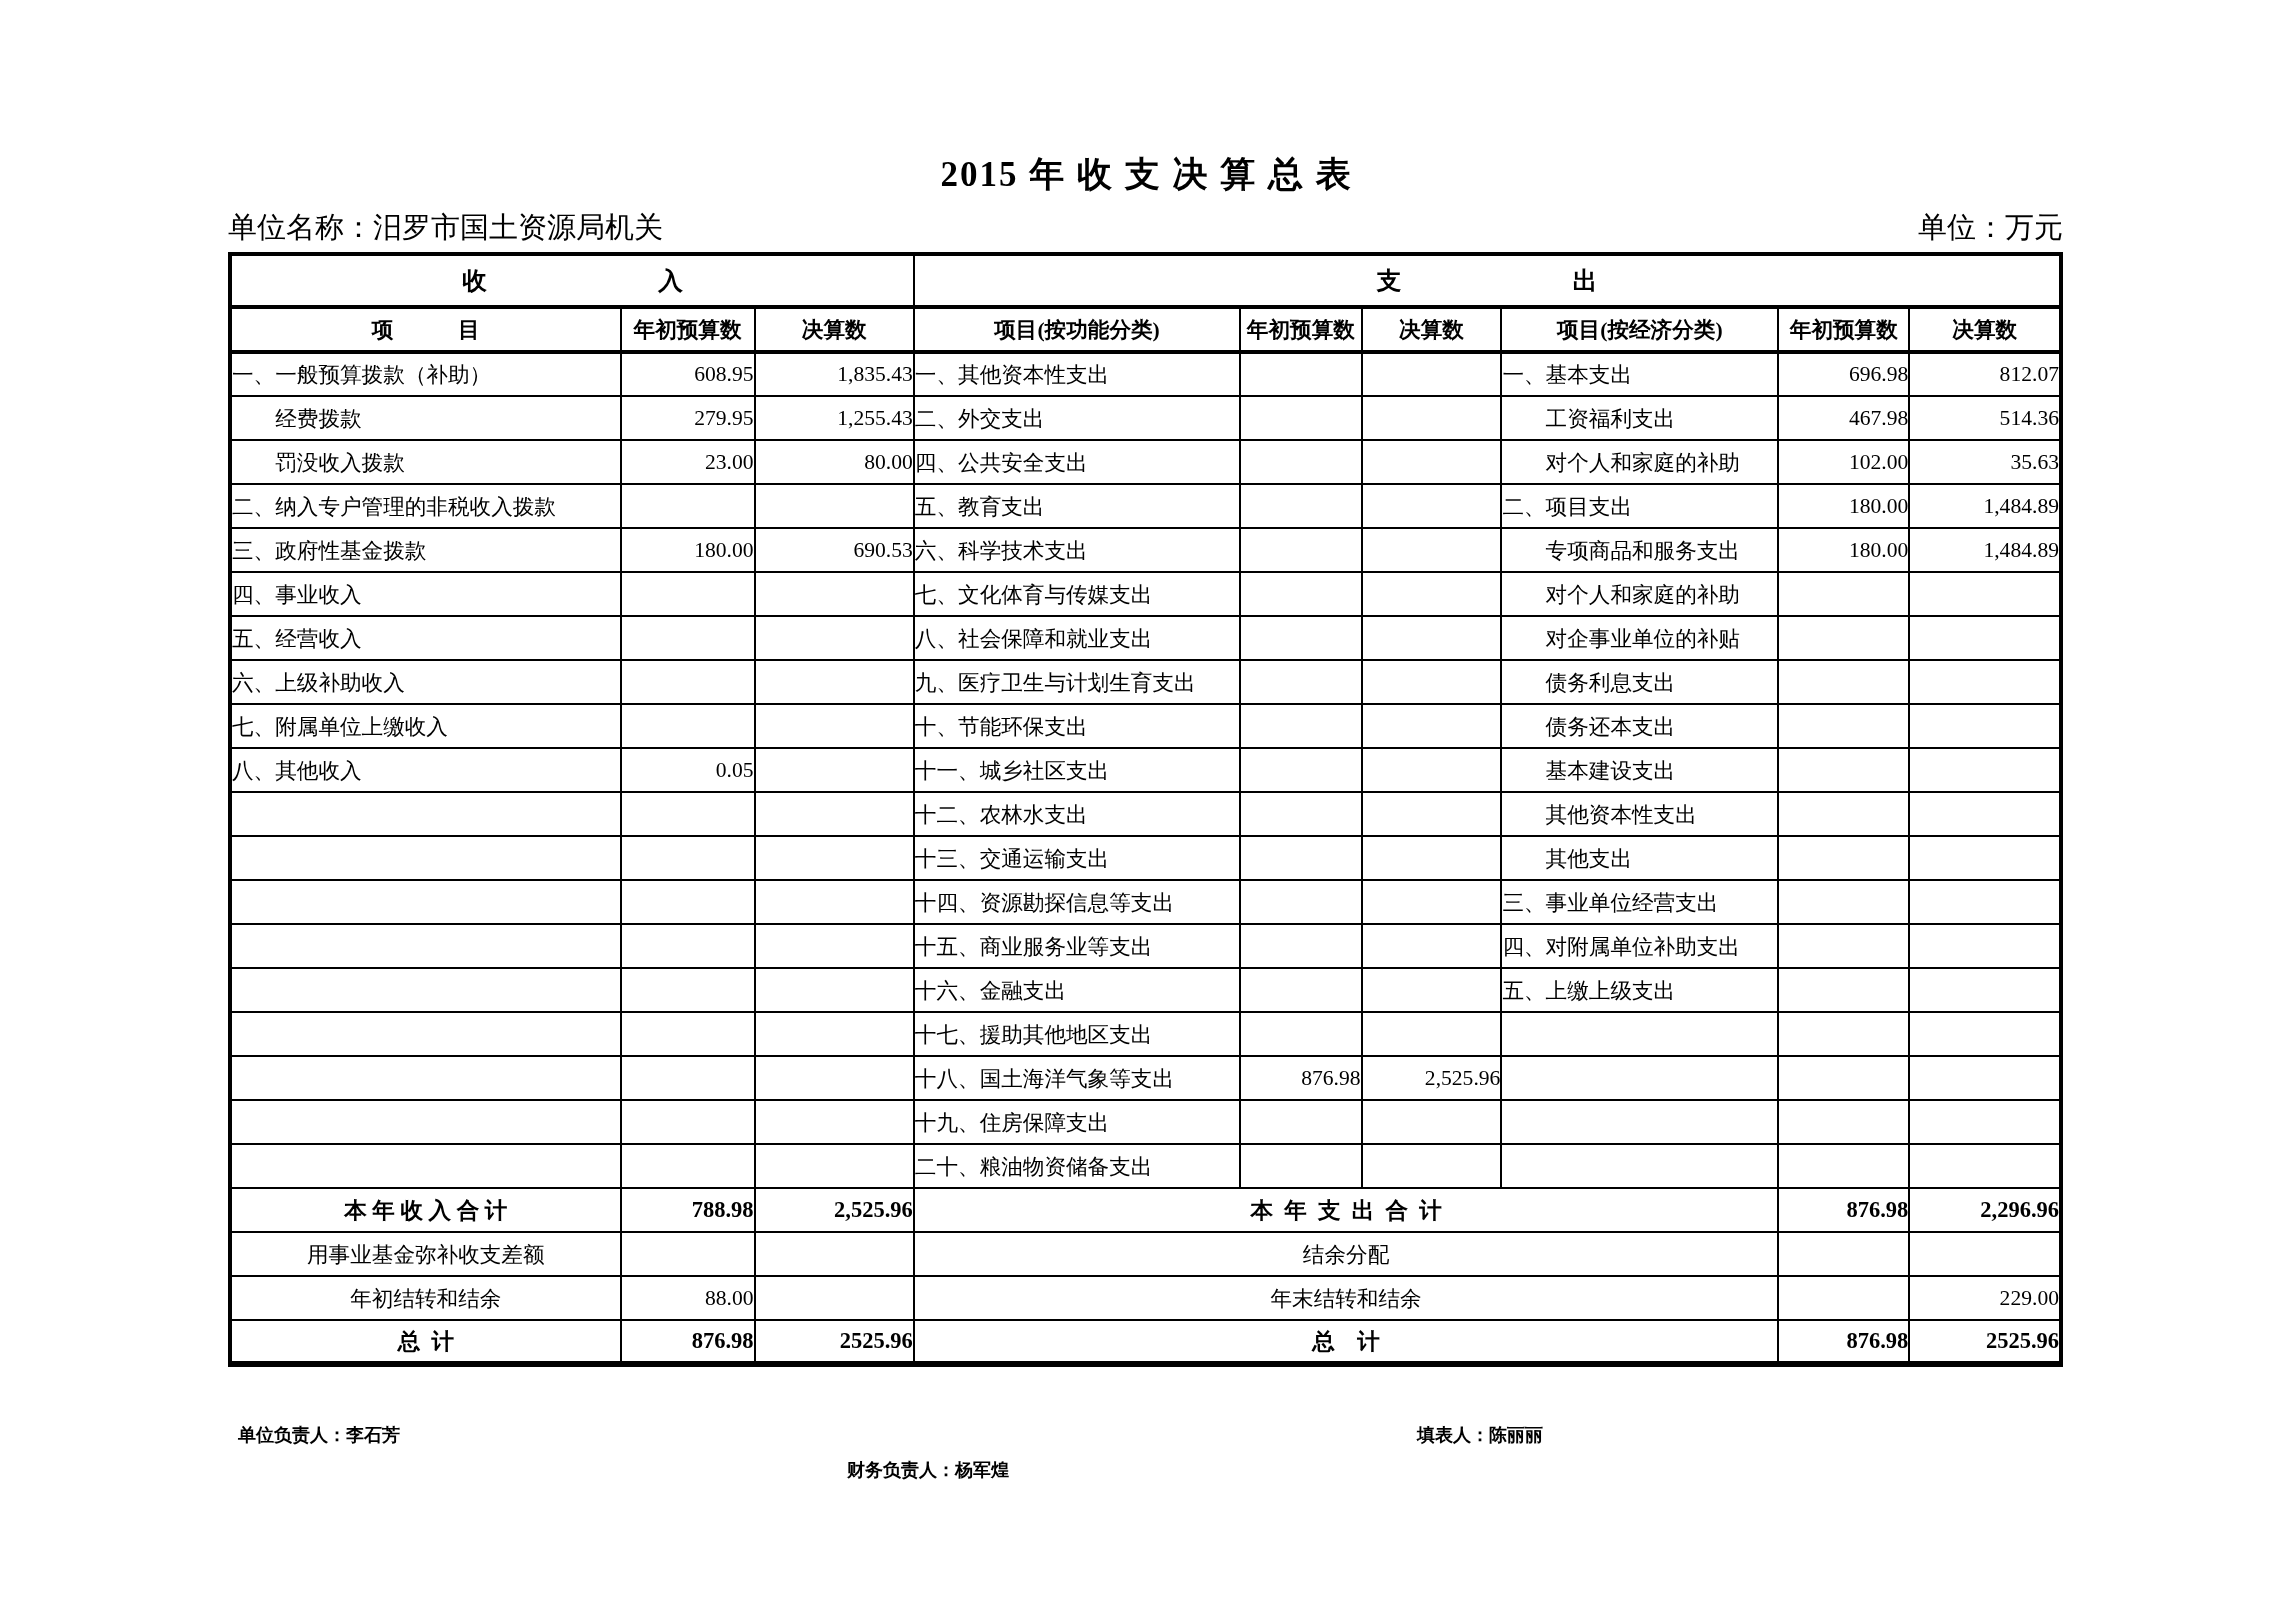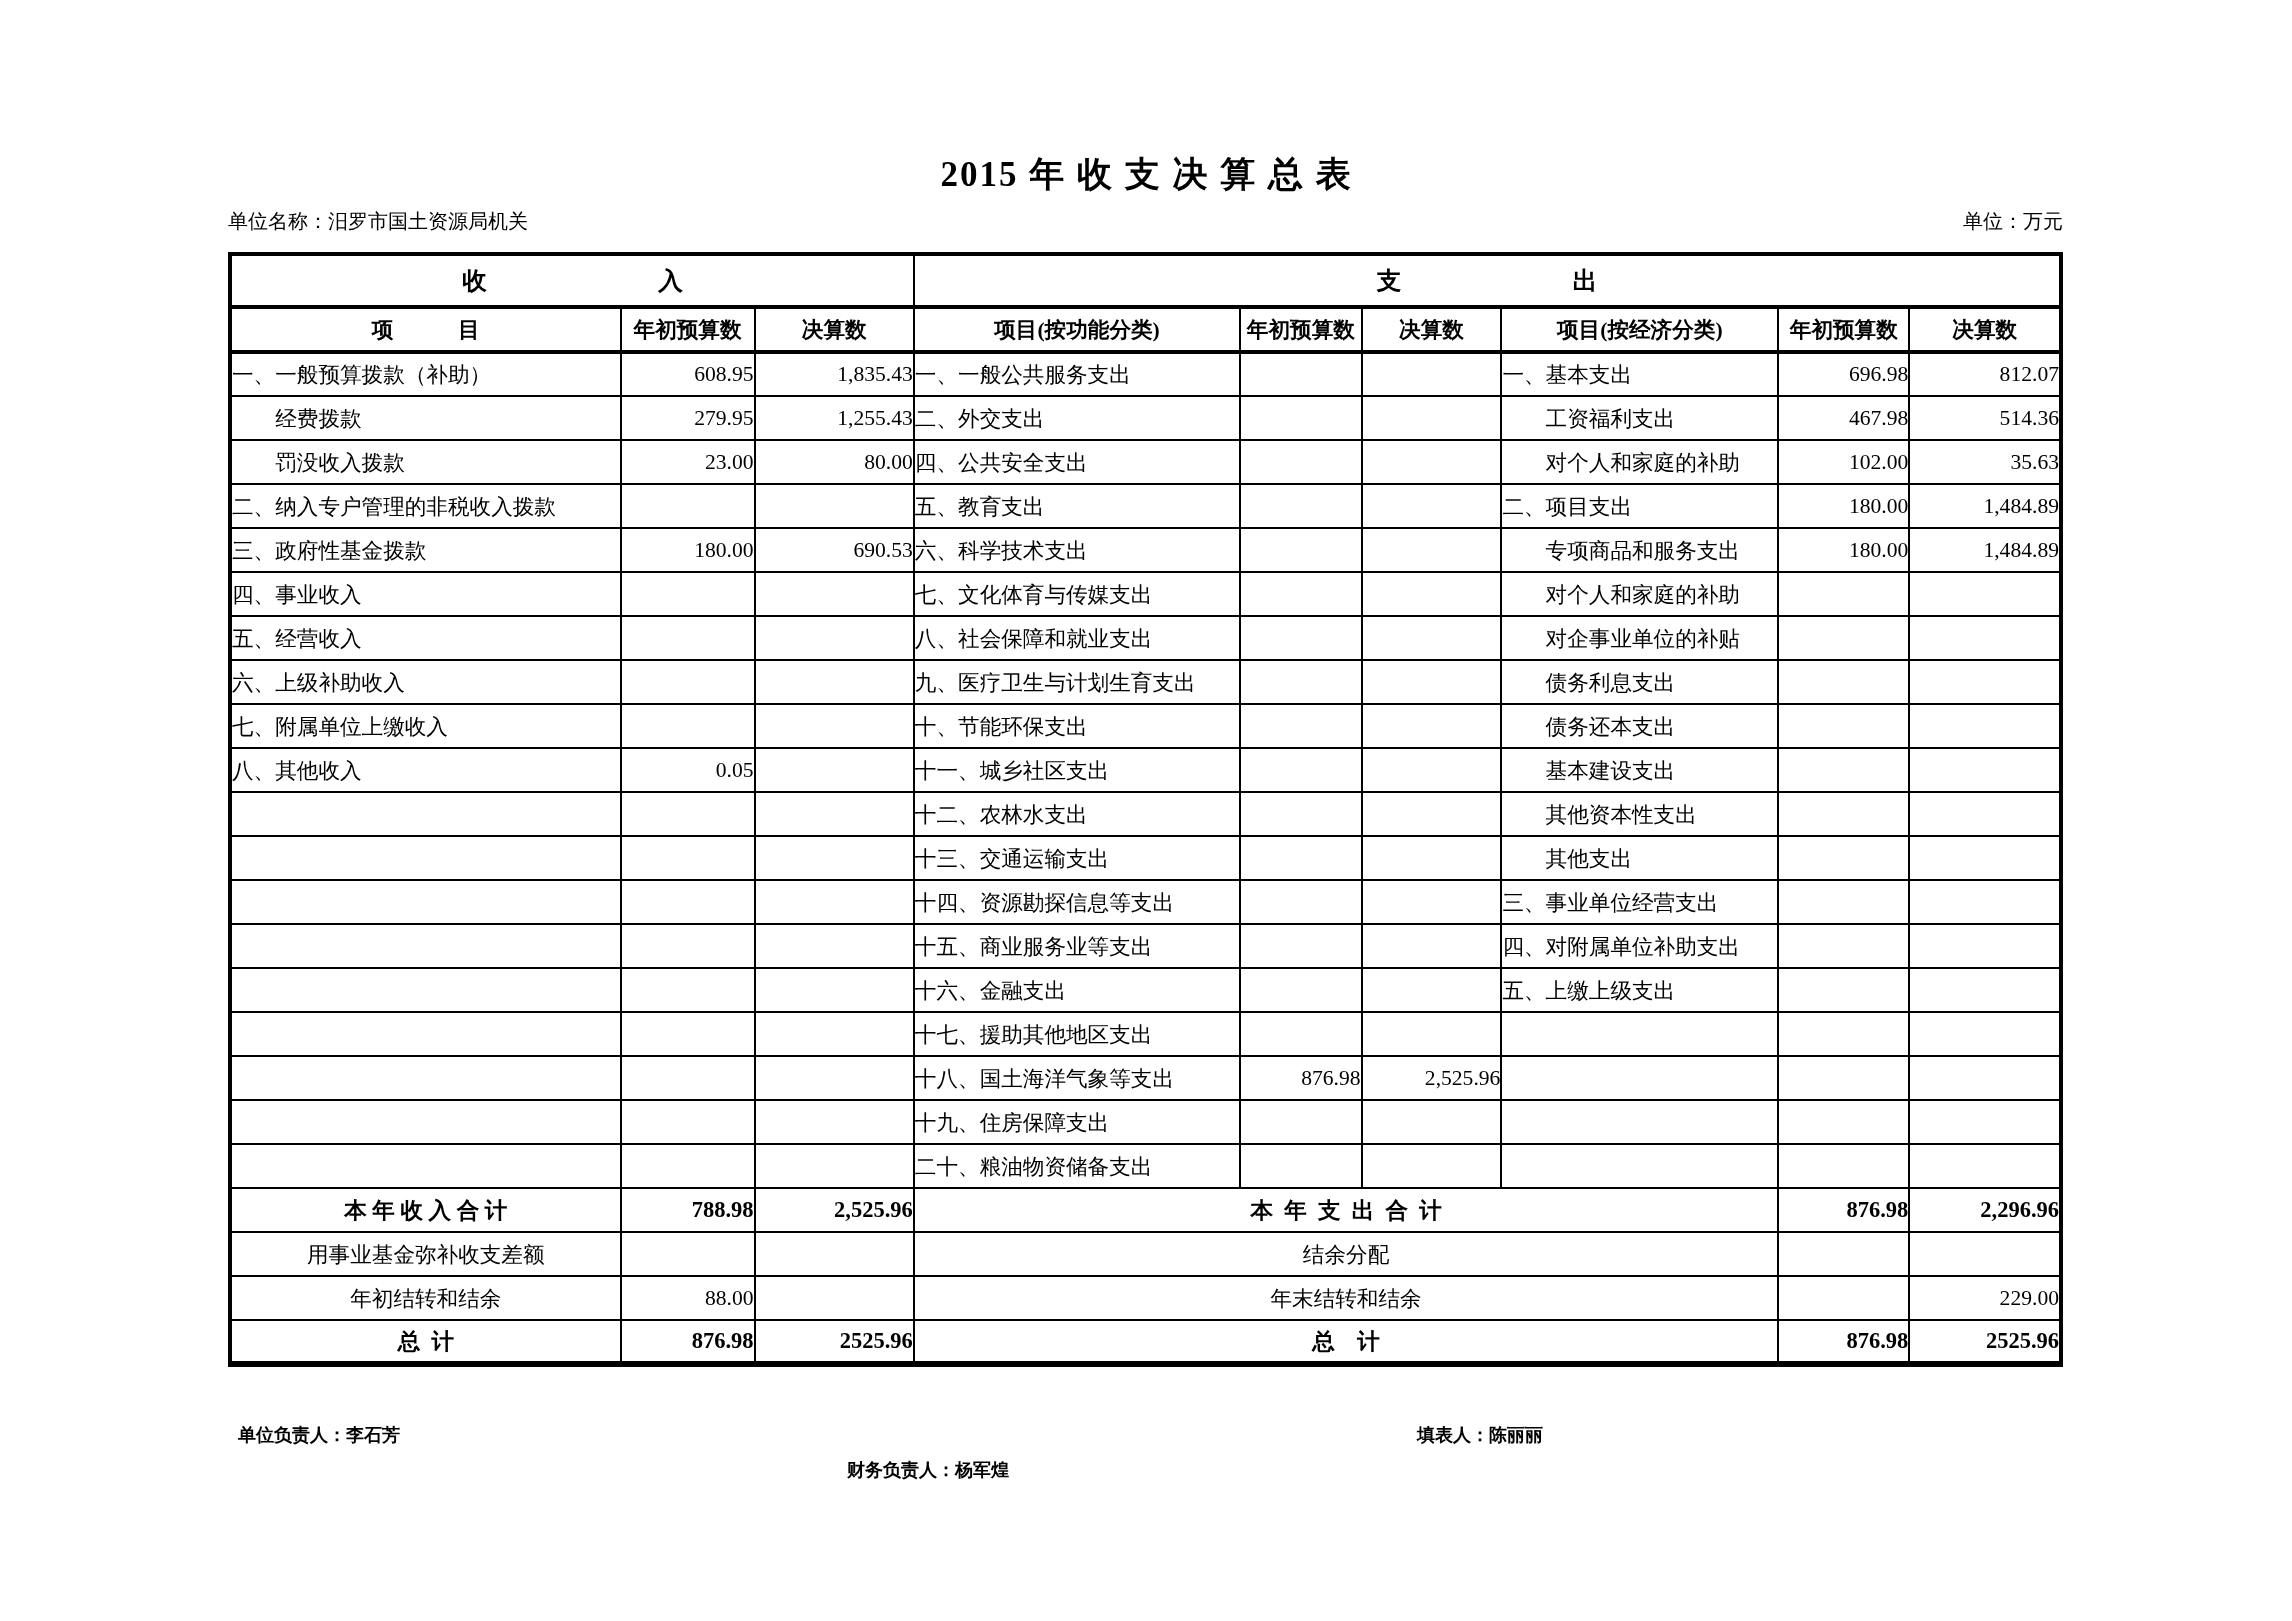--- a/index.html
+++ b/index.html
@@ -12,21 +12,21 @@
 
   .title{
     position:absolute;top:151px;left:0;width:2293px;
     text-align:center;font-size:35px;font-weight:bold;letter-spacing:2px;
     white-space:pre;
   }
 
   .meta{
     position:absolute;top:208px;left:228px;width:1835px;
     display:flex;justify-content:space-between;align-items:center;
-    font-size:20px;white-space:pre;
+    font-size:29px;white-space:pre;
   }
 
   table.fin{
     position:absolute;left:228px;top:252px;width:1835px;
     border-collapse:collapse;table-layout:fixed;
     border:4.9px solid #000;border-bottom:6.9px solid #000;
     font-size:21.6px;
   }
   table.fin td,table.fin th{
     border:2.9px solid #000;overflow:hidden;white-space:pre;
@@ -90,21 +90,21 @@
         <th>项目(按经济分类)</th>
         <th>年初预算数</th>
         <th>决算数</th>
       </tr>
     </thead>
     <tbody id="table-body">
         <tr>
           <td class="label">一、一般预算拨款（补助）</td>
           <td class="num">608.95</td>
           <td class="num">1,835.43</td>
-          <td class="label">一、一般公共服务支出</td>
+          <td class="label">一、其他资本性支出</td>
           <td class="num"></td>
           <td class="num"></td>
           <td class="label">一、基本支出</td>
           <td class="num">696.98</td>
           <td class="num">812.07</td>
         </tr>
         <tr>
           <td class="label">　　经费拨款</td>
           <td class="num">279.95</td>
           <td class="num">1,255.43</td>

